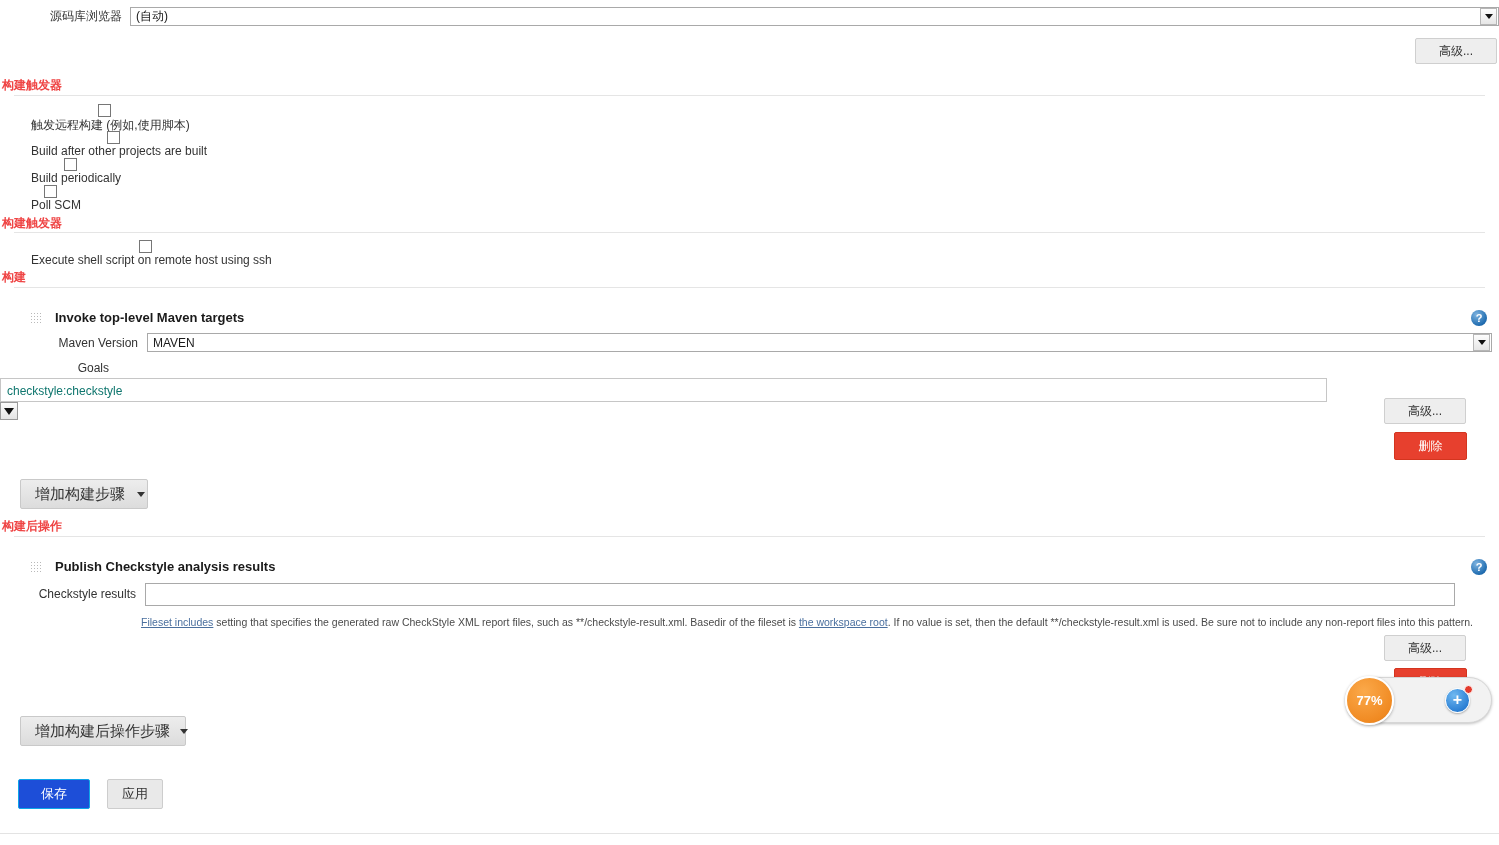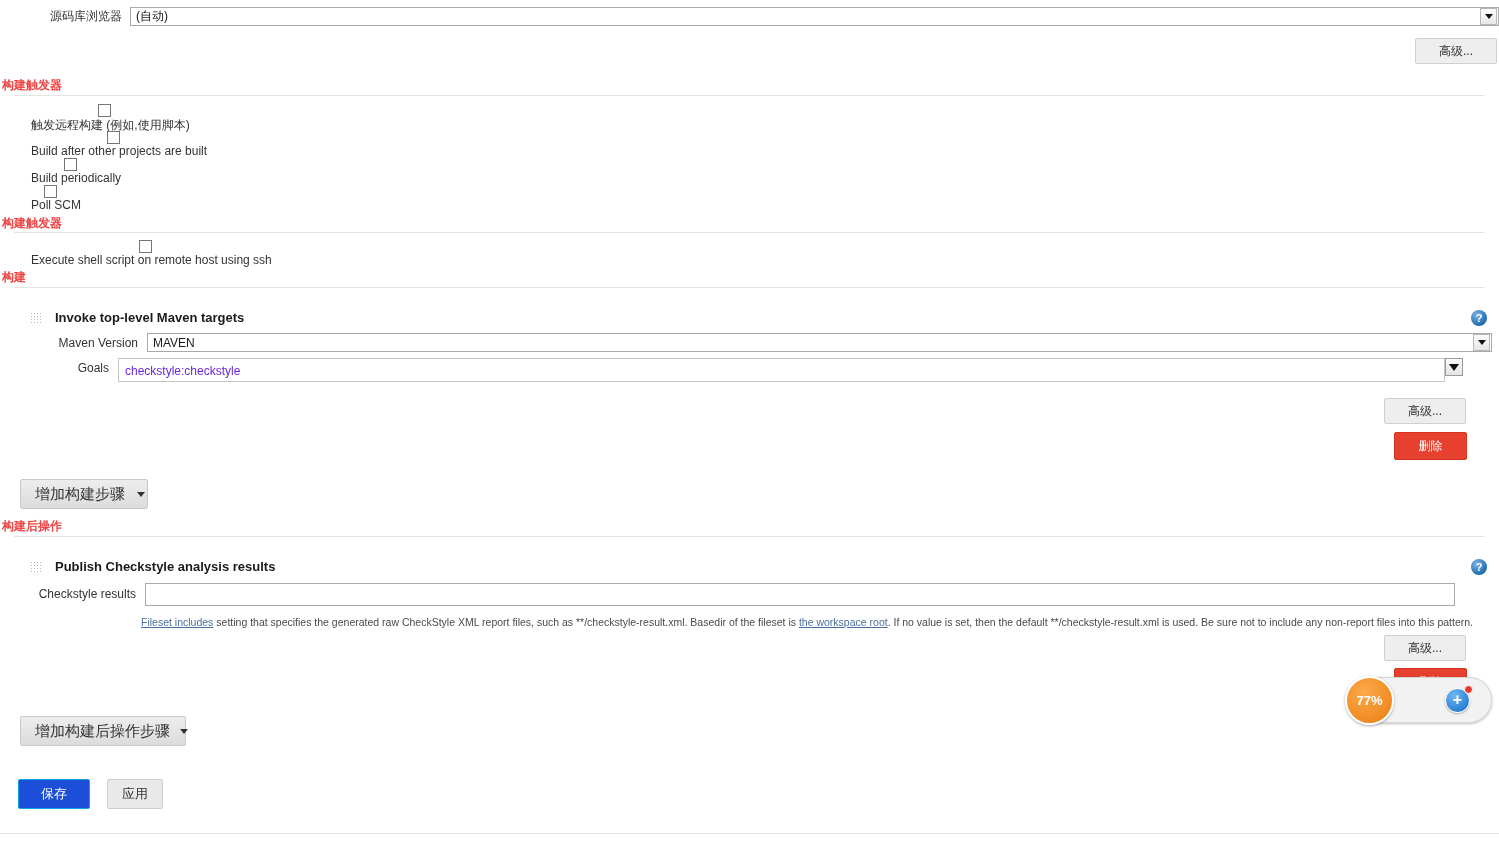--- a/index.html
+++ b/index.html
@@ -193,21 +193,21 @@
     position: absolute;
     display: flex;
     align-items: flex-start;
   }
   .goals-input {
     border: 1px solid #c6c6c6;
     background: #ffffff;
     box-sizing: border-box;
     font-family: "Liberation Sans", sans-serif;
     font-size: 12px;
-    color: #6d28d9;
+    color: #0f766e;
     padding: 5px 6px 0 6px;
     outline: none;
     resize: none;
     overflow: hidden;
     line-height: 14px;
   }
   .sq-drop {
     width: 18px;
     height: 18px;
     background: linear-gradient(#fcfcfc, #e4e4e4);
@@ -453,21 +453,21 @@
 <div style="position:absolute; left:0; top:333px; width:1499px; display:flex; align-items:center;margin-left:29px;">
   <div class="lbl-col" style="width:118px;">Maven Version</div>
   <div class="select-box" style="flex:none; width:1345px; height:19px;">
     <span>MAVEN</span>
     <span class="native-arrow">
         <span class="chev"></span>
       </span>
   </div>
 </div>
 
-<div class="goals-wrap" style="left:0; top:358px; width:1499px;">
+<div class="goals-wrap" style="left:0; top:358px; width:1499px;flex-direction:column;">
   <div class="lbl-col" style="width:118px; line-height:20px;">Goals</div>
   <textarea class="goals-input" style="width: 1327px; height: 24px;" rows="1">checkstyle:checkstyle</textarea>
   <div class="sq-drop">
       <span class="tri"></span>
     </div>
 </div>
 
 <button class="btn btn-advanced" style="left:1384px; top:398px;">高级...</button>
 <button class="btn btn-delete" style="left:1394px; top:432px;">删除</button>
 

